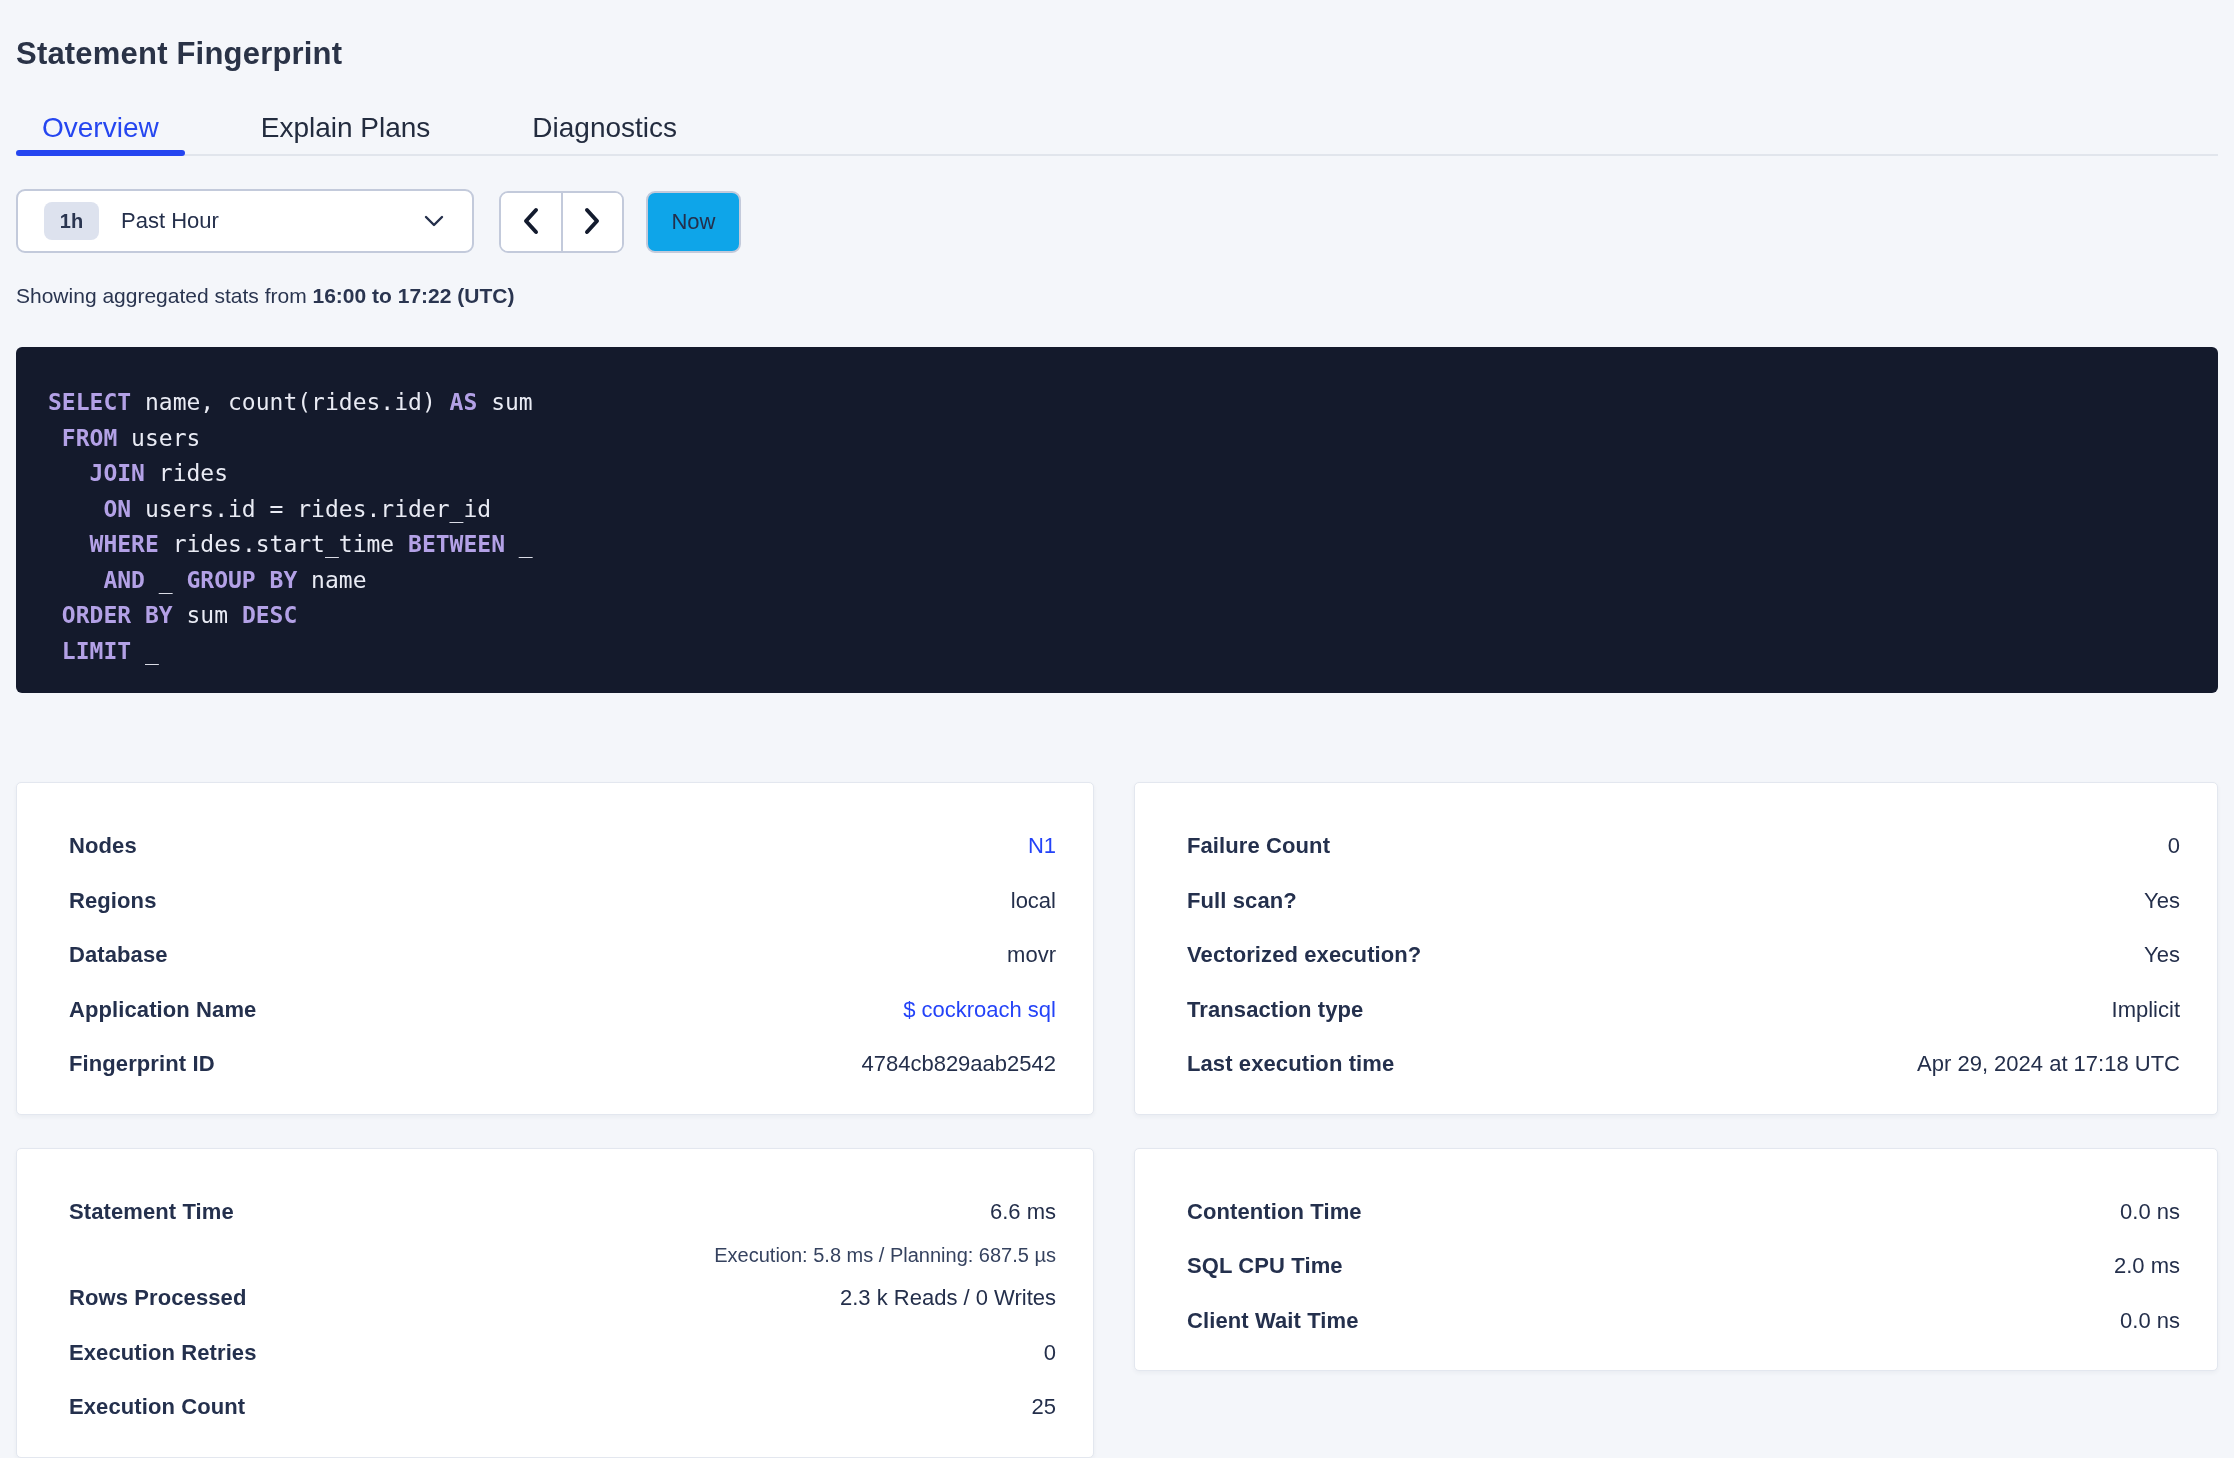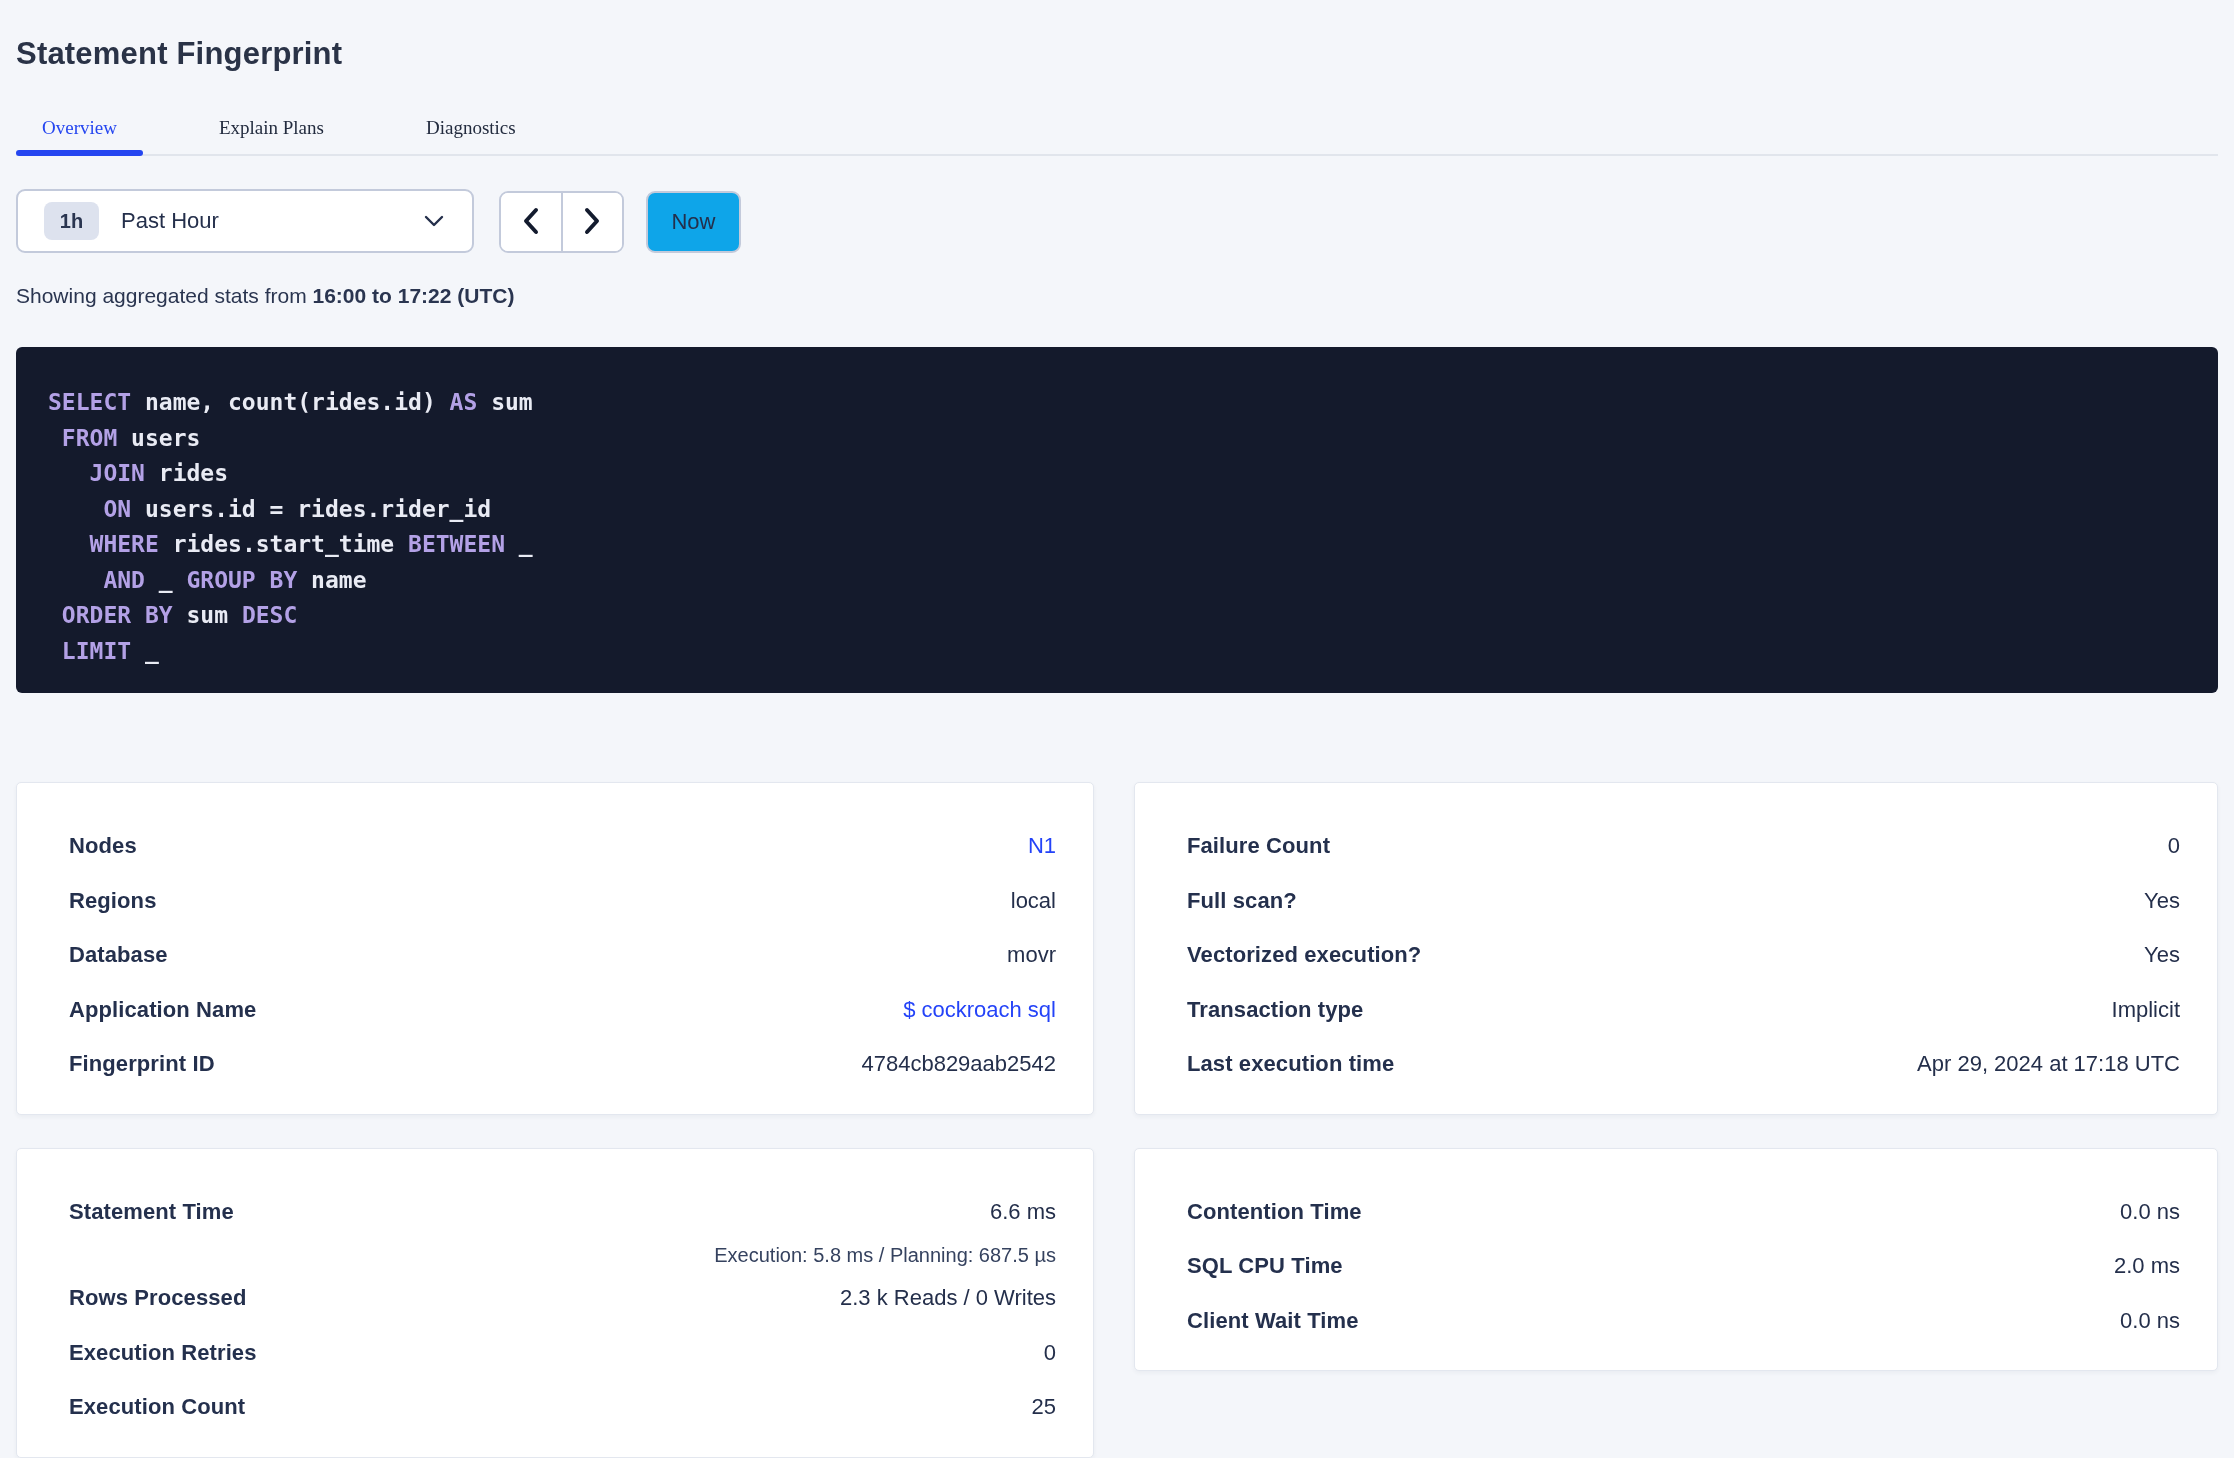--- a/index.html
+++ b/index.html
@@ -34,21 +34,21 @@
   }
 
   
   .tabs{
     margin-top:36px;height:48px;
     display:flex;align-items:flex-start;position:relative;
   }
   .tabs-divider{position:absolute;left:0;right:0;bottom:0;height:2px;background:var(--divider);}
   .tab{
     position:relative;padding:0 26px;margin-right:50px;height:48px;
-    font-size:19px;line-height:40px;color:#232c3f;cursor:pointer;font-family:Liberation Serif, serif;
+    font-size:28px;line-height:40px;color:#232c3f;cursor:pointer;
   }
   .tab.active{color:var(--accent);}
   .tab.active::after{
     content:"";position:absolute;left:0;right:0;bottom:0;height:6px;
     border-radius:4px;background:var(--accent);
   }
 
   
   .toolbar{margin-top:33px;height:64px;display:flex;align-items:flex-end;}
   .time-picker{
@@ -87,21 +87,21 @@
   
   .sql-box{
     margin-top:38px;background:var(--code-bg);border-radius:6px;
     padding:38px 32px 24px 32px;height:346px;overflow:hidden;
   }
   .sql-line{
     font-family:"DejaVu Sans Mono","Liberation Mono",monospace;
     font-size:23px;line-height:35.5px;white-space:pre;color:var(--code-plain);
   }
   .sql-line .kw{color:var(--code-kw);font-weight:700;}
-  .sql-line .pl{color:var(--code-plain);font-weight:700;}
+  .sql-line .pl{color:var(--code-plain);font-weight:400;}
 
   
   .cards-grid{
     margin-top:89px;
     display:grid;grid-template-columns:1078px 1fr;
     column-gap:40px;row-gap:33px;align-items:start;
   }
   .card{
     background:var(--card-bg);
     border:1px solid var(--card-border);border-radius:5px;

